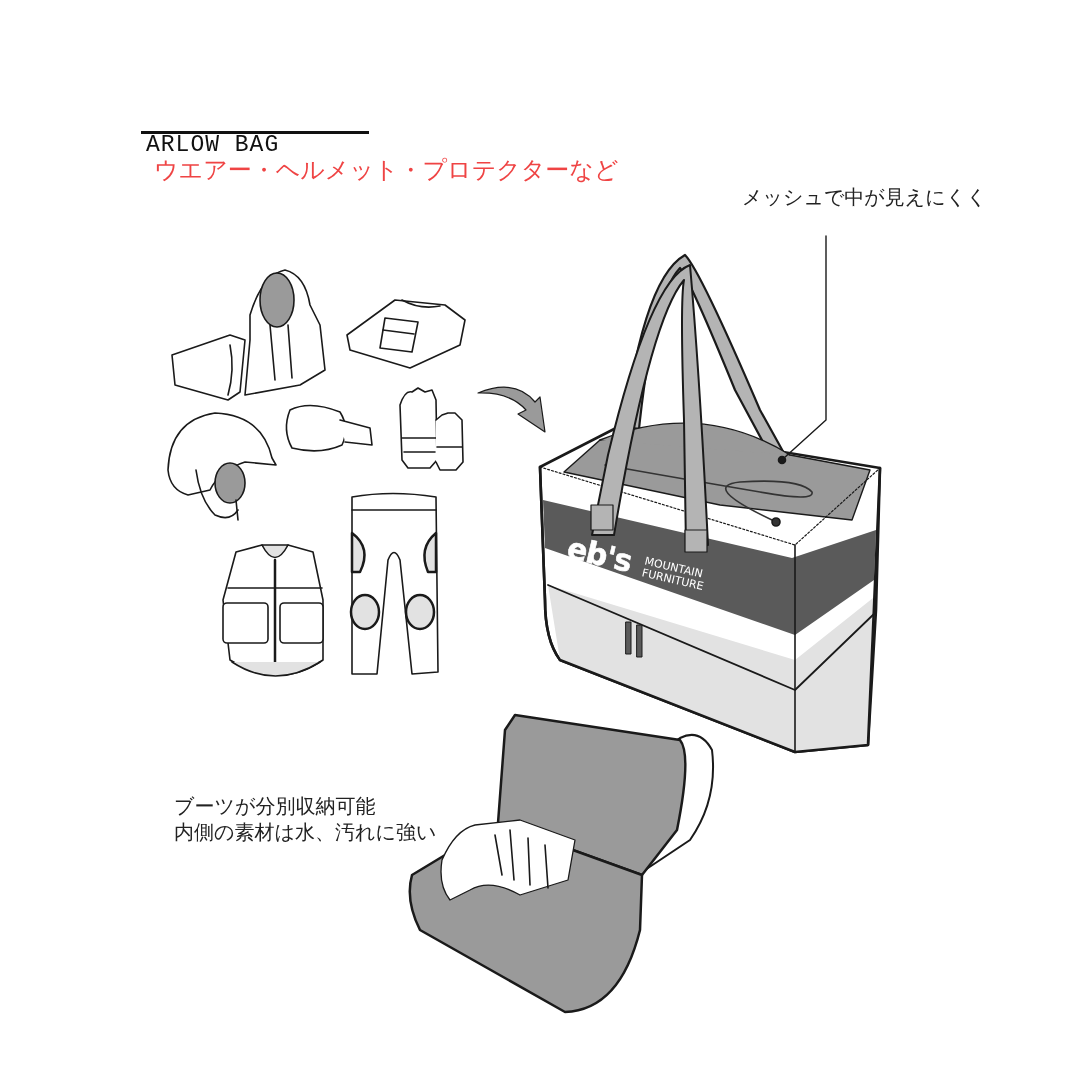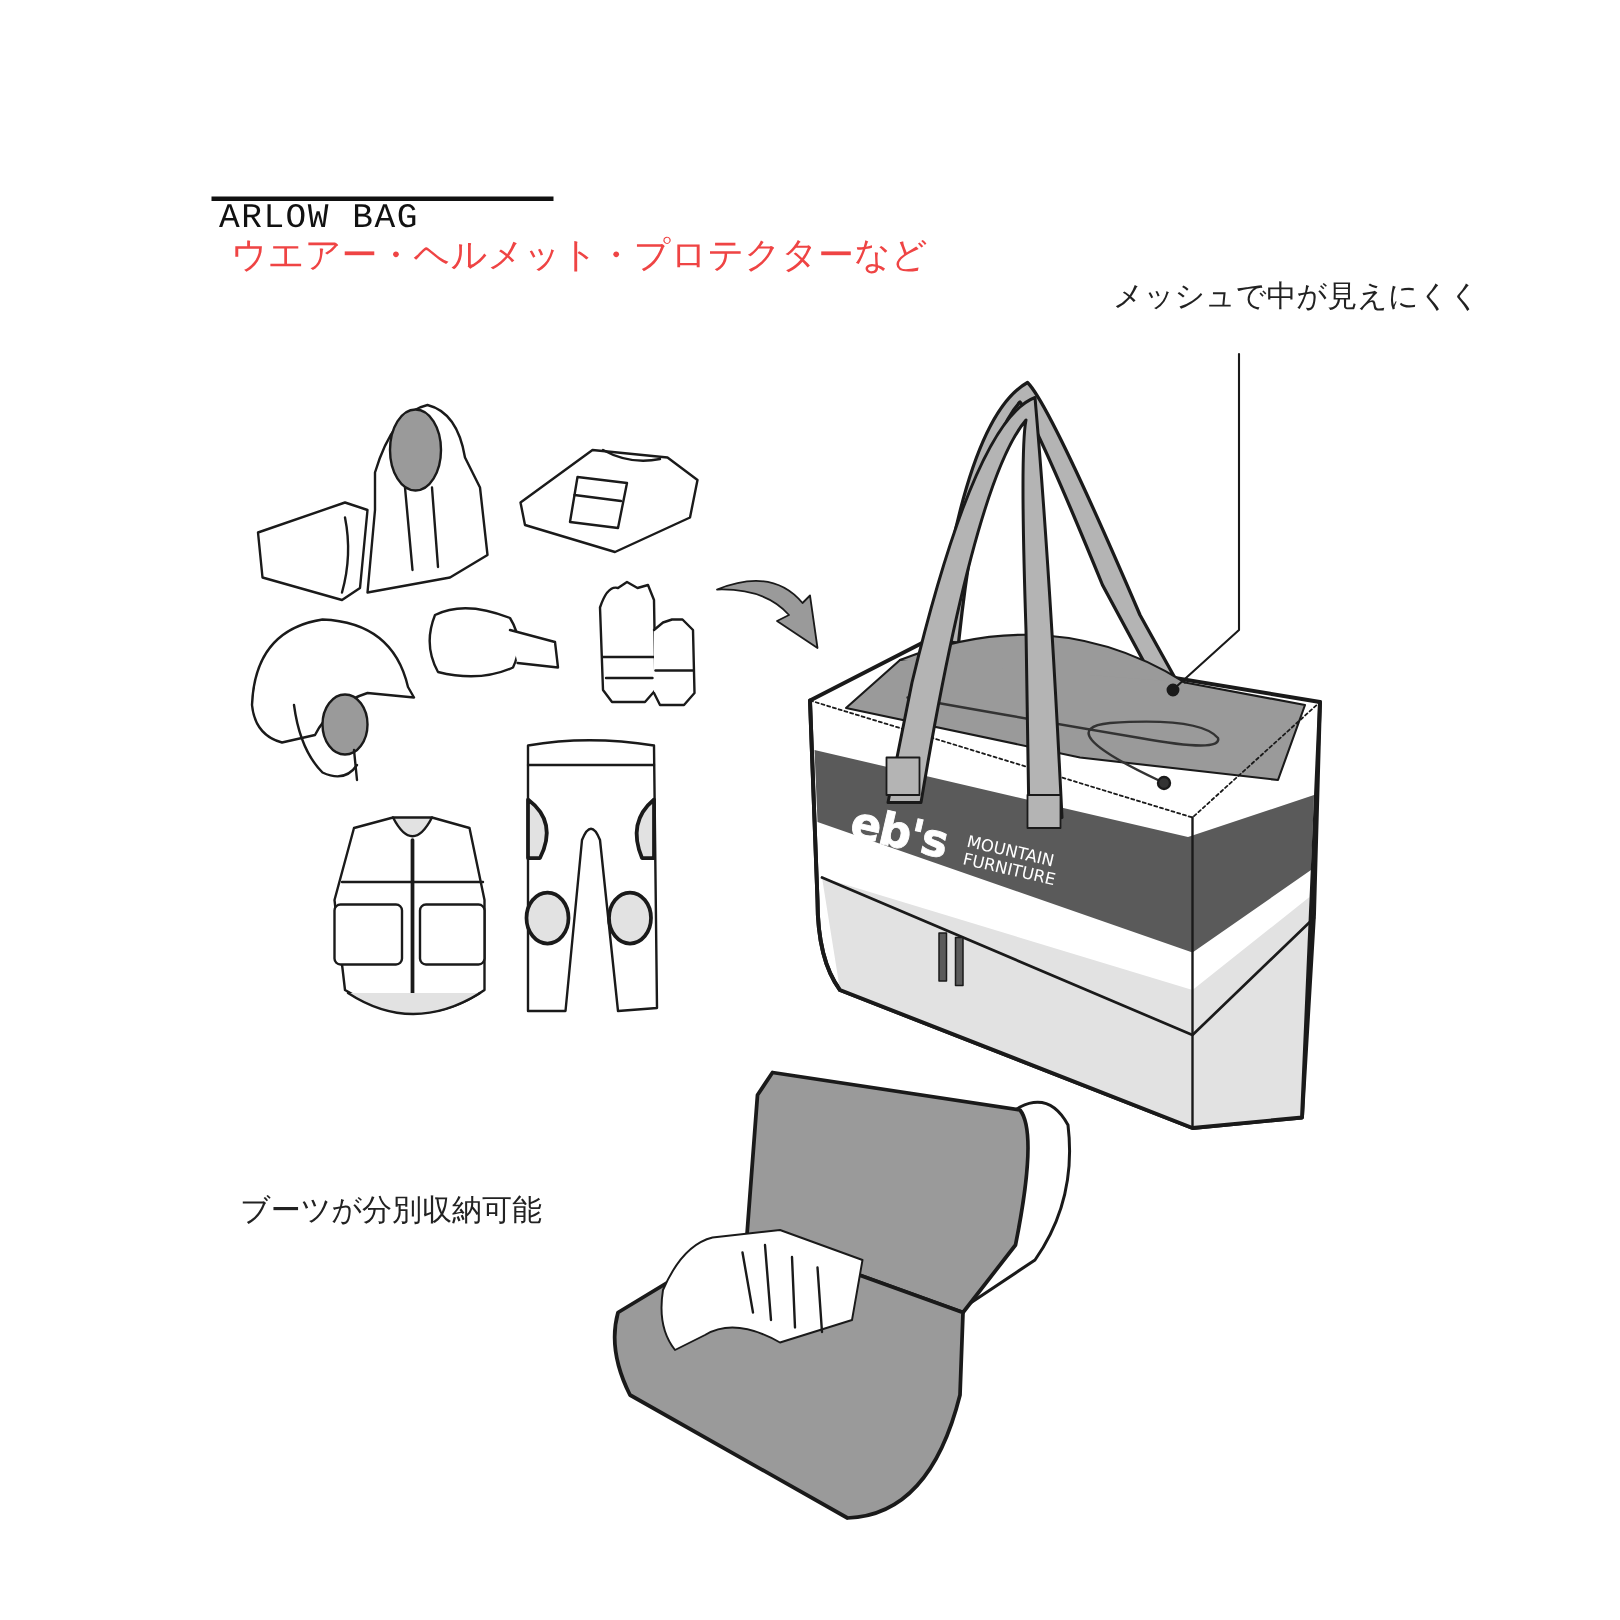--- a/index.html
+++ b/index.html
@@ -4,39 +4,40 @@
 <style>
   html, body { margin:0; padding:0; background:#ffffff; }
   body { width:1080px; height:1080px; position:relative; overflow:hidden;
          font-family:"DejaVu Sans", sans-serif; color:#1a1a1a; }
   .title { position:absolute; left:146px; top:94px; font-family:"Liberation Mono","DejaVu Sans Mono", monospace;
            font-weight:normal; font-size:23px; letter-spacing:1px; color:#111;margin-top:38px; }
   .title-rule { position:absolute; left:141px; top:131px; width:228px; height:3px; background:#111; }
   .lead { position:absolute; left:154px; top:154px; font-size:24px; line-height:32px; color:#ef4444; }
   .note { position:absolute; font-size:20px; line-height:26px; color:#222; }
   .note-mesh { left:742px; top:184px; }
-  .note-boots { left:160px; top:793px; }
+  .note-boots { left:174px; top:793px; }
   svg.art { position:absolute; left:0; top:0; }
 </style>
 </head>
 <body>
 
 <div class="title">ARLOW BAG</div>
 <div class="title-rule"></div>
 
 <div class="lead">
   <div>ウエアー・ヘルメット・プロテクターなど</div>
 </div>
 
 <div class="note note-mesh">
   <div>メッシュで中が見えにくく</div>
 </div>
 
 <div class="note note-boots">
   <div>ブーツが分別収納可能</div>
+  <div>内側の素材は水、汚れに強い</div>
 </div>
 
 <svg class="art" width="1080" height="1080" viewBox="0 0 1080 1080">
   <g fill="none" stroke="#1a1a1a" stroke-width="1.6" stroke-linejoin="round" stroke-linecap="round">
 
     <g>
       <path d="M172 355 L230 335 L245 340 L240 392 L228 400 L175 385 Z" fill="#fff"></path>
       <path d="M250 315 Q262 275 285 270 Q305 275 310 305 L320 325 L325 370 L300 385 L245 395 L250 340 Z" fill="#fff"></path>
       <ellipse cx="277" cy="300" rx="17" ry="27" fill="#9a9a9a"></ellipse>
       <path d="M270 325 L275 380 M288 325 L292 378"></path>

